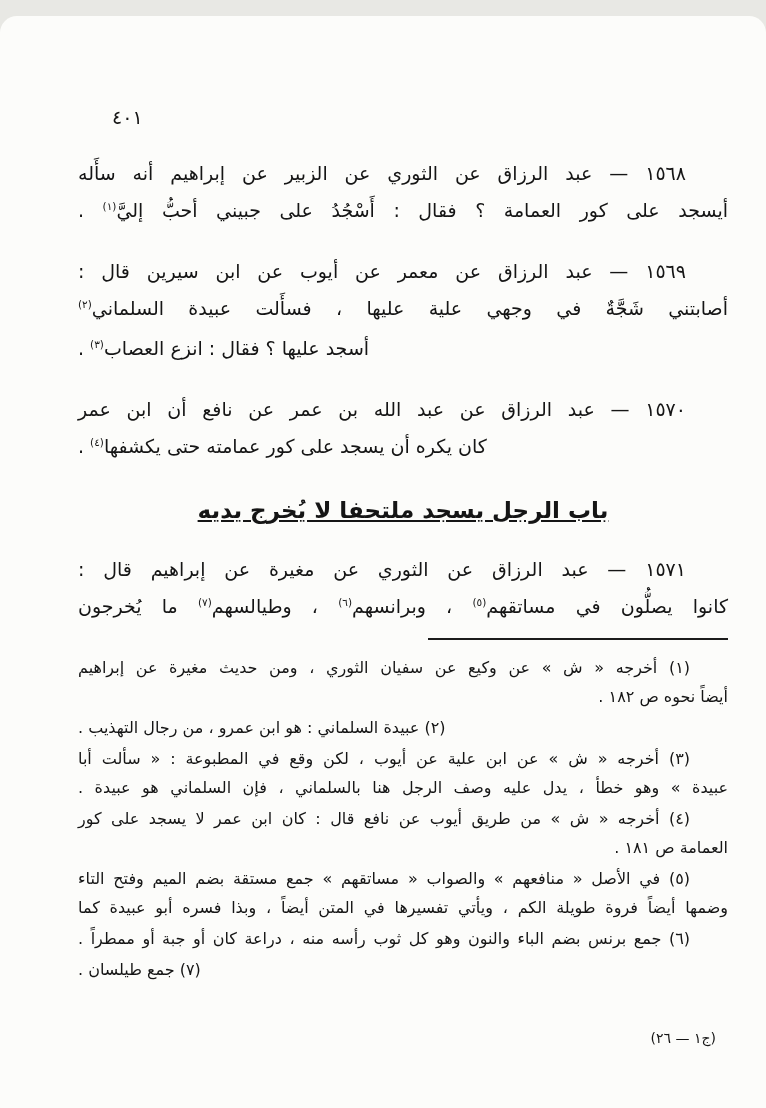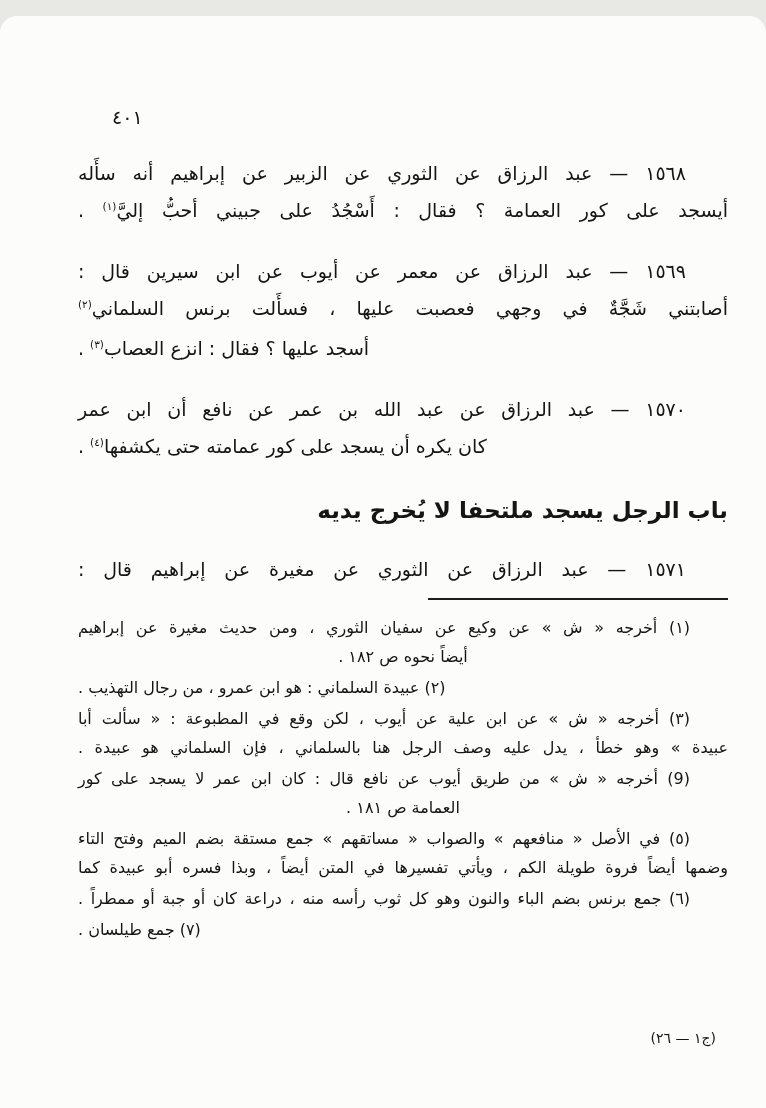--- a/index.html
+++ b/index.html
@@ -6,25 +6,25 @@
   .page{
     width:766px;height:1108px;position:relative;margin:16px auto;
     background:#fcfcfa;color:#151515;
     font-family:"DejaVu Sans",sans-serif;
     direction:rtl;overflow:hidden;border-radius:17px;
   }
   .pageno{position:absolute;top:90px;left:112px;font-size:19px;letter-spacing:2px;}
   .content{position:absolute;top:0;right:38px;width:650px;padding-top:118px;}
   .tline{font-size:19px;line-height:37px;white-space:nowrap;}
   .tline.justify{white-space:normal;text-align:justify;text-align-last:justify;}
-  .tline.left{text-align:center;}
+  .tline.left{text-align:right;}
   .tline.right{text-align:left;}
   .para{margin-top:21px;}
   .para .tline:first-child{text-indent:42px;}
-  .heading{margin-top:22px;text-align:right;font-size:23px;font-weight:bold;line-height:40px;}
+  .heading{margin-top:22px;text-align:center;font-size:23px;font-weight:bold;line-height:40px;text-decoration:underline;}
   .divider{margin:10px 0 0 auto;width:300px;height:2px;background:#1c1c1c;}
   .fns{margin-top:13px;}
   .fn{margin-top:2px;}
   .fn .tline{font-size:16px;line-height:29px;}
   .fn .tline:first-child{text-indent:38px;}
   .fnref{font-size:10.5px;position:relative;top:-7px;white-space:nowrap;}
   .footer-mark{position:absolute;top:1014px;right:50px;font-size:14px;}
 </style>
 </head>
 <body>
@@ -35,53 +35,54 @@
 
   <div class="content">
 
     <div>
         <div class="para">
           <div class="tline justify"><span>١٥٦٨ — عبد الرزاق عن الثوري عن الزبير عن إبراهيم أنه سأَله</span></div>
           <div class="tline justify"><span>أيسجد على كور العمامة ؟ فقال : أَسْجُدُ على جبيني أحبُّ إليَّ</span><span class="fnref">(١)</span><span> .</span></div>
         </div>
         <div class="para">
           <div class="tline justify"><span>١٥٦٩ — عبد الرزاق عن معمر عن أيوب عن ابن سيرين قال :</span></div>
-          <div class="tline justify"><span>أصابتني شَجَّةٌ في وجهي فعصبت عليها ، فسأَلت برنس السلماني</span><span class="fnref">(٢)</span></div>
+          <div class="tline justify"><span>أصابتني شَجَّةٌ في وجهي علية عليها ، فسأَلت عبيدة السلماني</span><span class="fnref">(٢)</span></div>
           <div class="tline right"><span>أسجد عليها ؟ فقال : انزع العصاب</span><span class="fnref">(٣)</span><span> .</span></div>
         </div>
         <div class="para">
           <div class="tline justify"><span>١٥٧٠ — عبد الرزاق عن عبد الله بن عمر عن نافع أن ابن عمر</span></div>
           <div class="tline right"><span>كان يكره أن يسجد على كور عمامته حتى يكشفها</span><span class="fnref">(٤)</span><span> .</span></div>
         </div>
       </div>
 
     <div class="heading">باب الرجل يسجد ملتحفا لا يُخرج يديه</div>
 
     <div>
         <div class="para">
           <div class="tline justify"><span>١٥٧١ — عبد الرزاق عن الثوري عن مغيرة عن إبراهيم قال :</span></div>
+          <div class="tline justify"><span>كانوا يصلُّون في مساتقهم</span><span class="fnref">(٥)</span><span> ، وبرانسهم</span><span class="fnref">(٦)</span><span> ، وطيالسهم</span><span class="fnref">(٧)</span><span> ما يُخرجون</span></div>
         </div>
       </div>
 
     <div class="divider"></div>
 
     <div class="fns">
         <div class="fn">
           <div class="tline justify"><span>(١) أخرجه « ش » عن وكيع عن سفيان الثوري ، ومن حديث مغيرة عن إبراهيم</span></div>
           <div class="tline left"><span>أيضاً نحوه ص ١٨٢ .</span></div>
         </div>
         <div class="fn">
           <div class="tline right"><span>(٢) عبيدة السلماني : هو ابن عمرو ، من رجال التهذيب .</span></div>
         </div>
         <div class="fn">
           <div class="tline justify"><span>(٣) أخرجه « ش » عن ابن علية عن أيوب ، لكن وقع في المطبوعة : « سألت أبا</span></div>
           <div class="tline justify"><span>عبيدة » وهو خطأ ، يدل عليه وصف الرجل هنا بالسلماني ، فإن السلماني هو عبيدة .</span></div>
         </div>
         <div class="fn">
-          <div class="tline justify"><span>(9) أخرجه « ش » من طريق أيوب عن نافع قال : كان ابن عمر لا يسجد على كور</span></div>
+          <div class="tline justify"><span>(٤) أخرجه « ش » من طريق أيوب عن نافع قال : كان ابن عمر لا يسجد على كور</span></div>
           <div class="tline left"><span>العمامة ص ١٨١ .</span></div>
         </div>
         <div class="fn">
           <div class="tline justify"><span>(٥) في الأصل « منافعهم » والصواب « مساتقهم » جمع مستقة بضم الميم وفتح التاء</span></div>
           <div class="tline justify"><span>وضمها أيضاً فروة طويلة الكم ، ويأتي تفسيرها في المتن أيضاً ، وبذا فسره أبو عبيدة كما</span></div>
         </div>
         <div class="fn">
           <div class="tline justify"><span>(٦) جمع برنس بضم الباء والنون وهو كل ثوب رأسه منه ، دراعة كان أو جبة أو ممطراً .</span></div>
         </div>
         <div class="fn">

